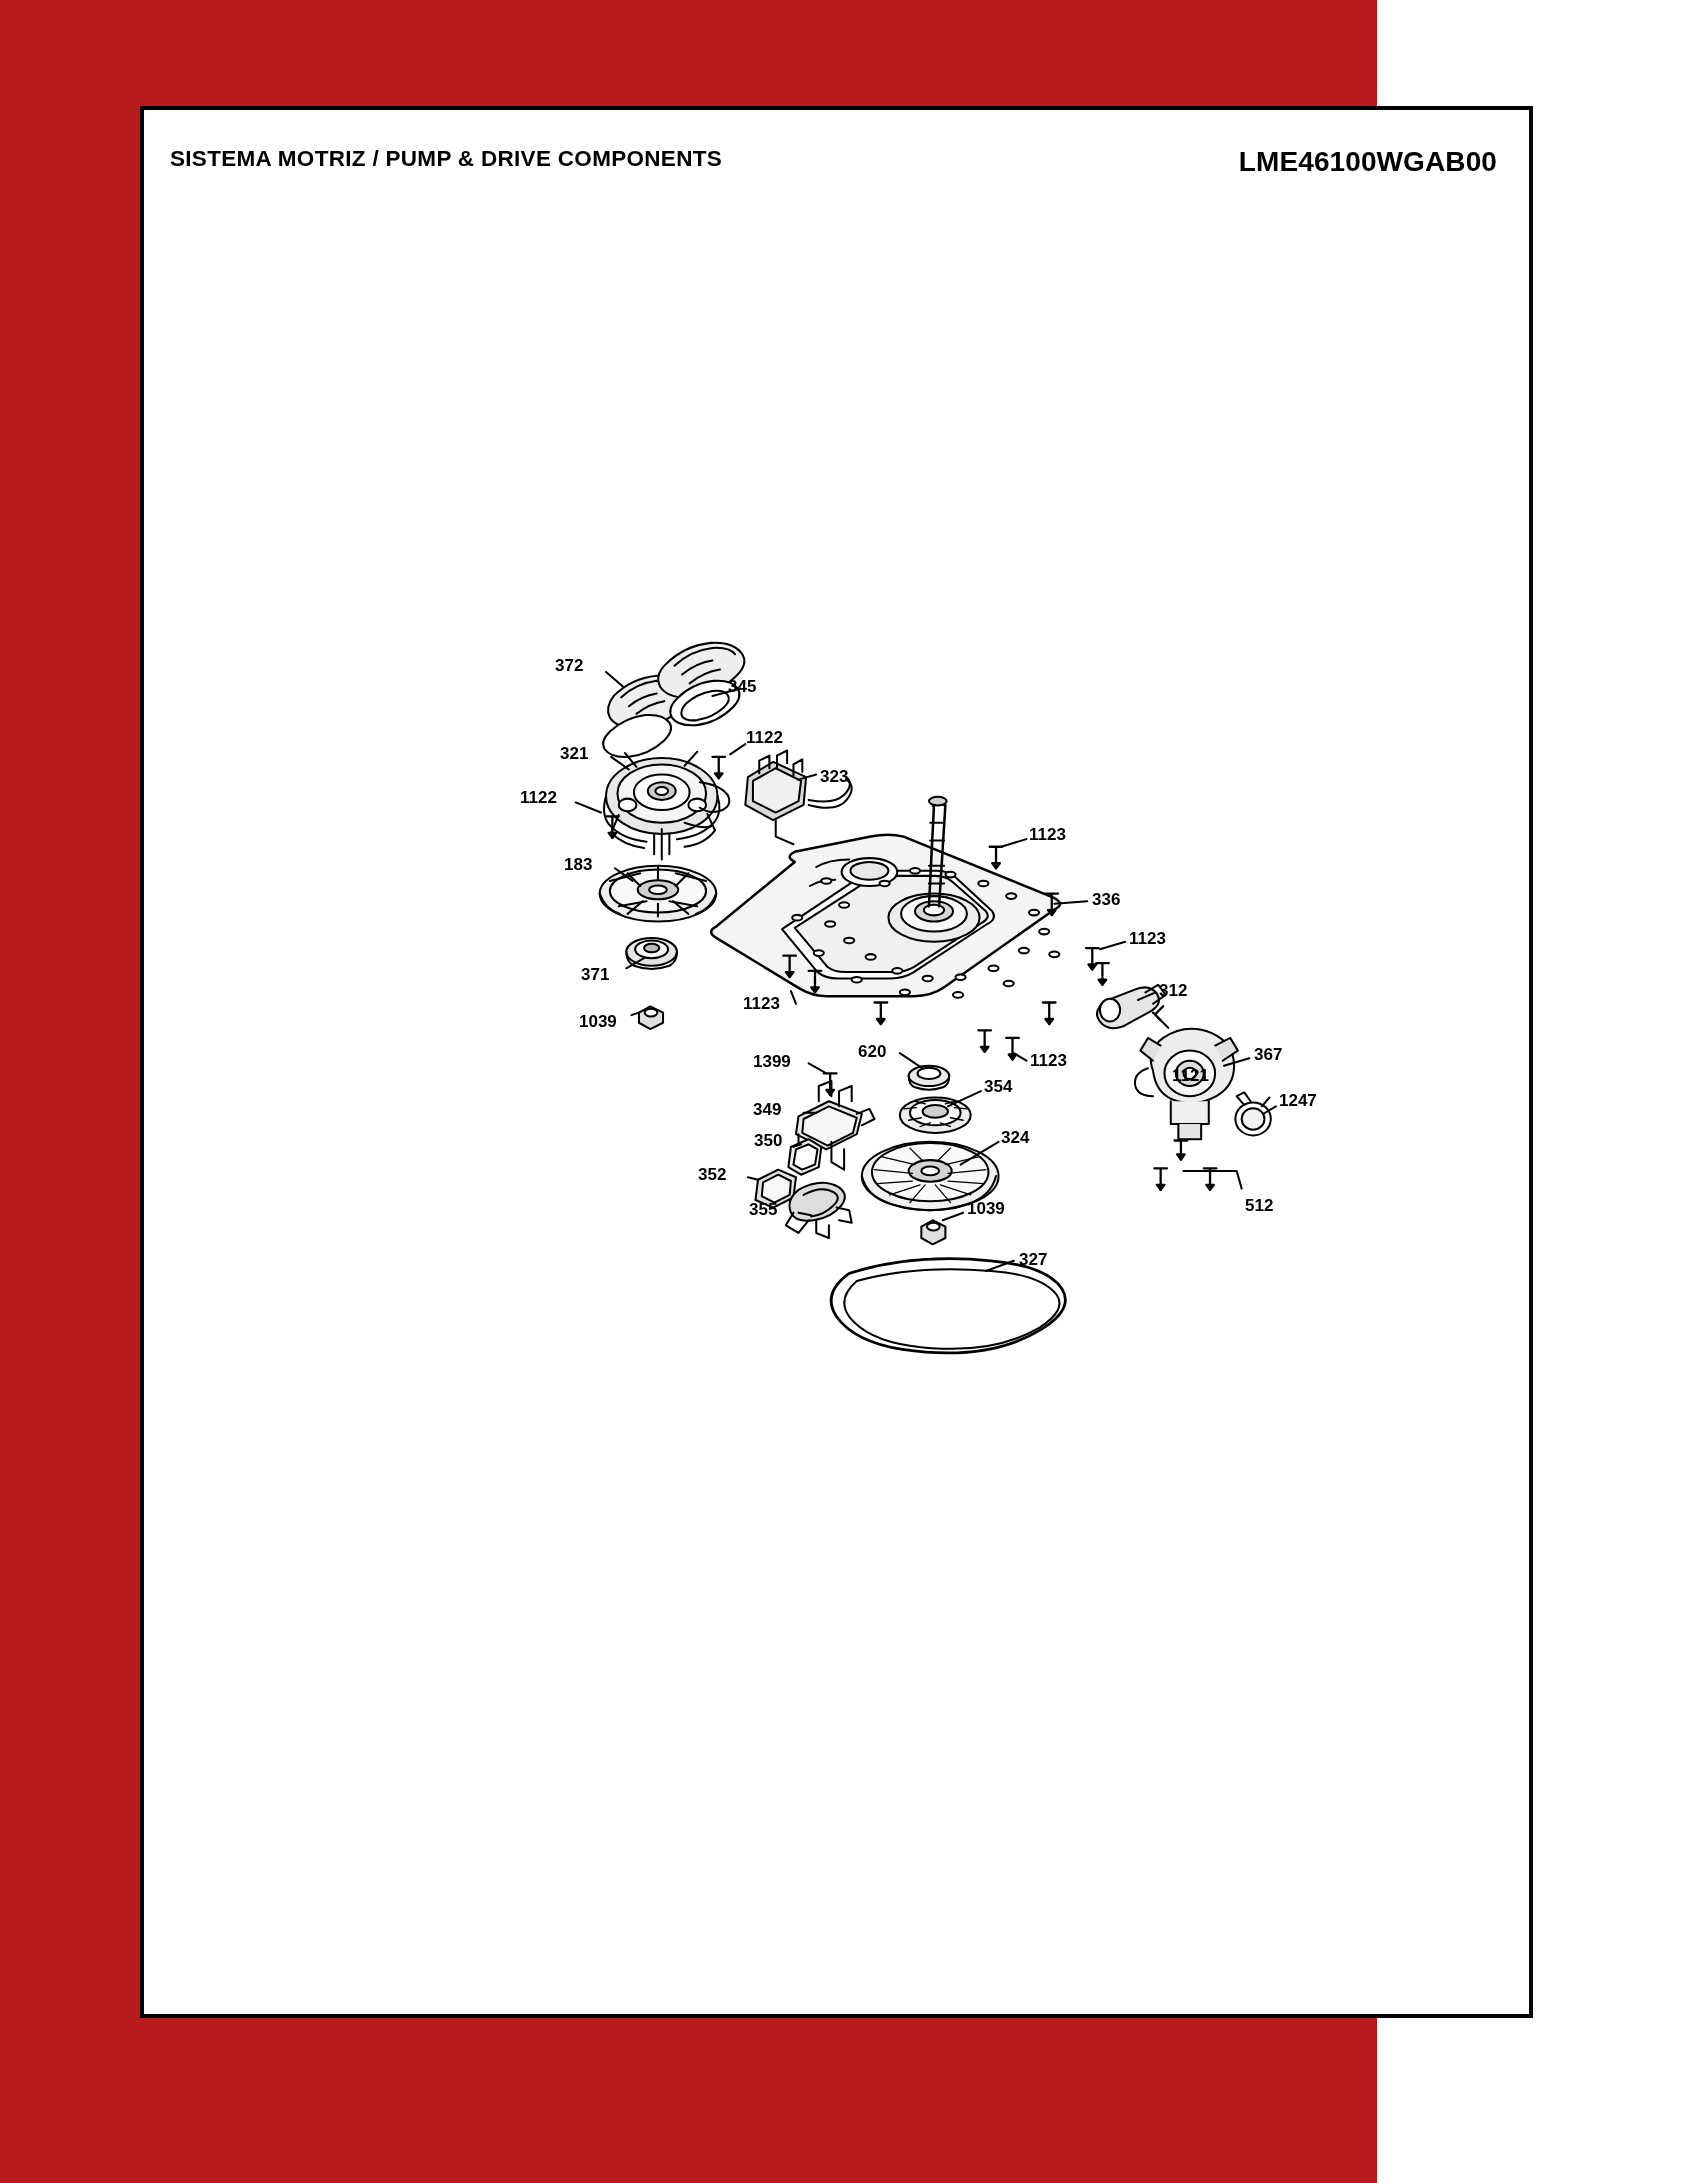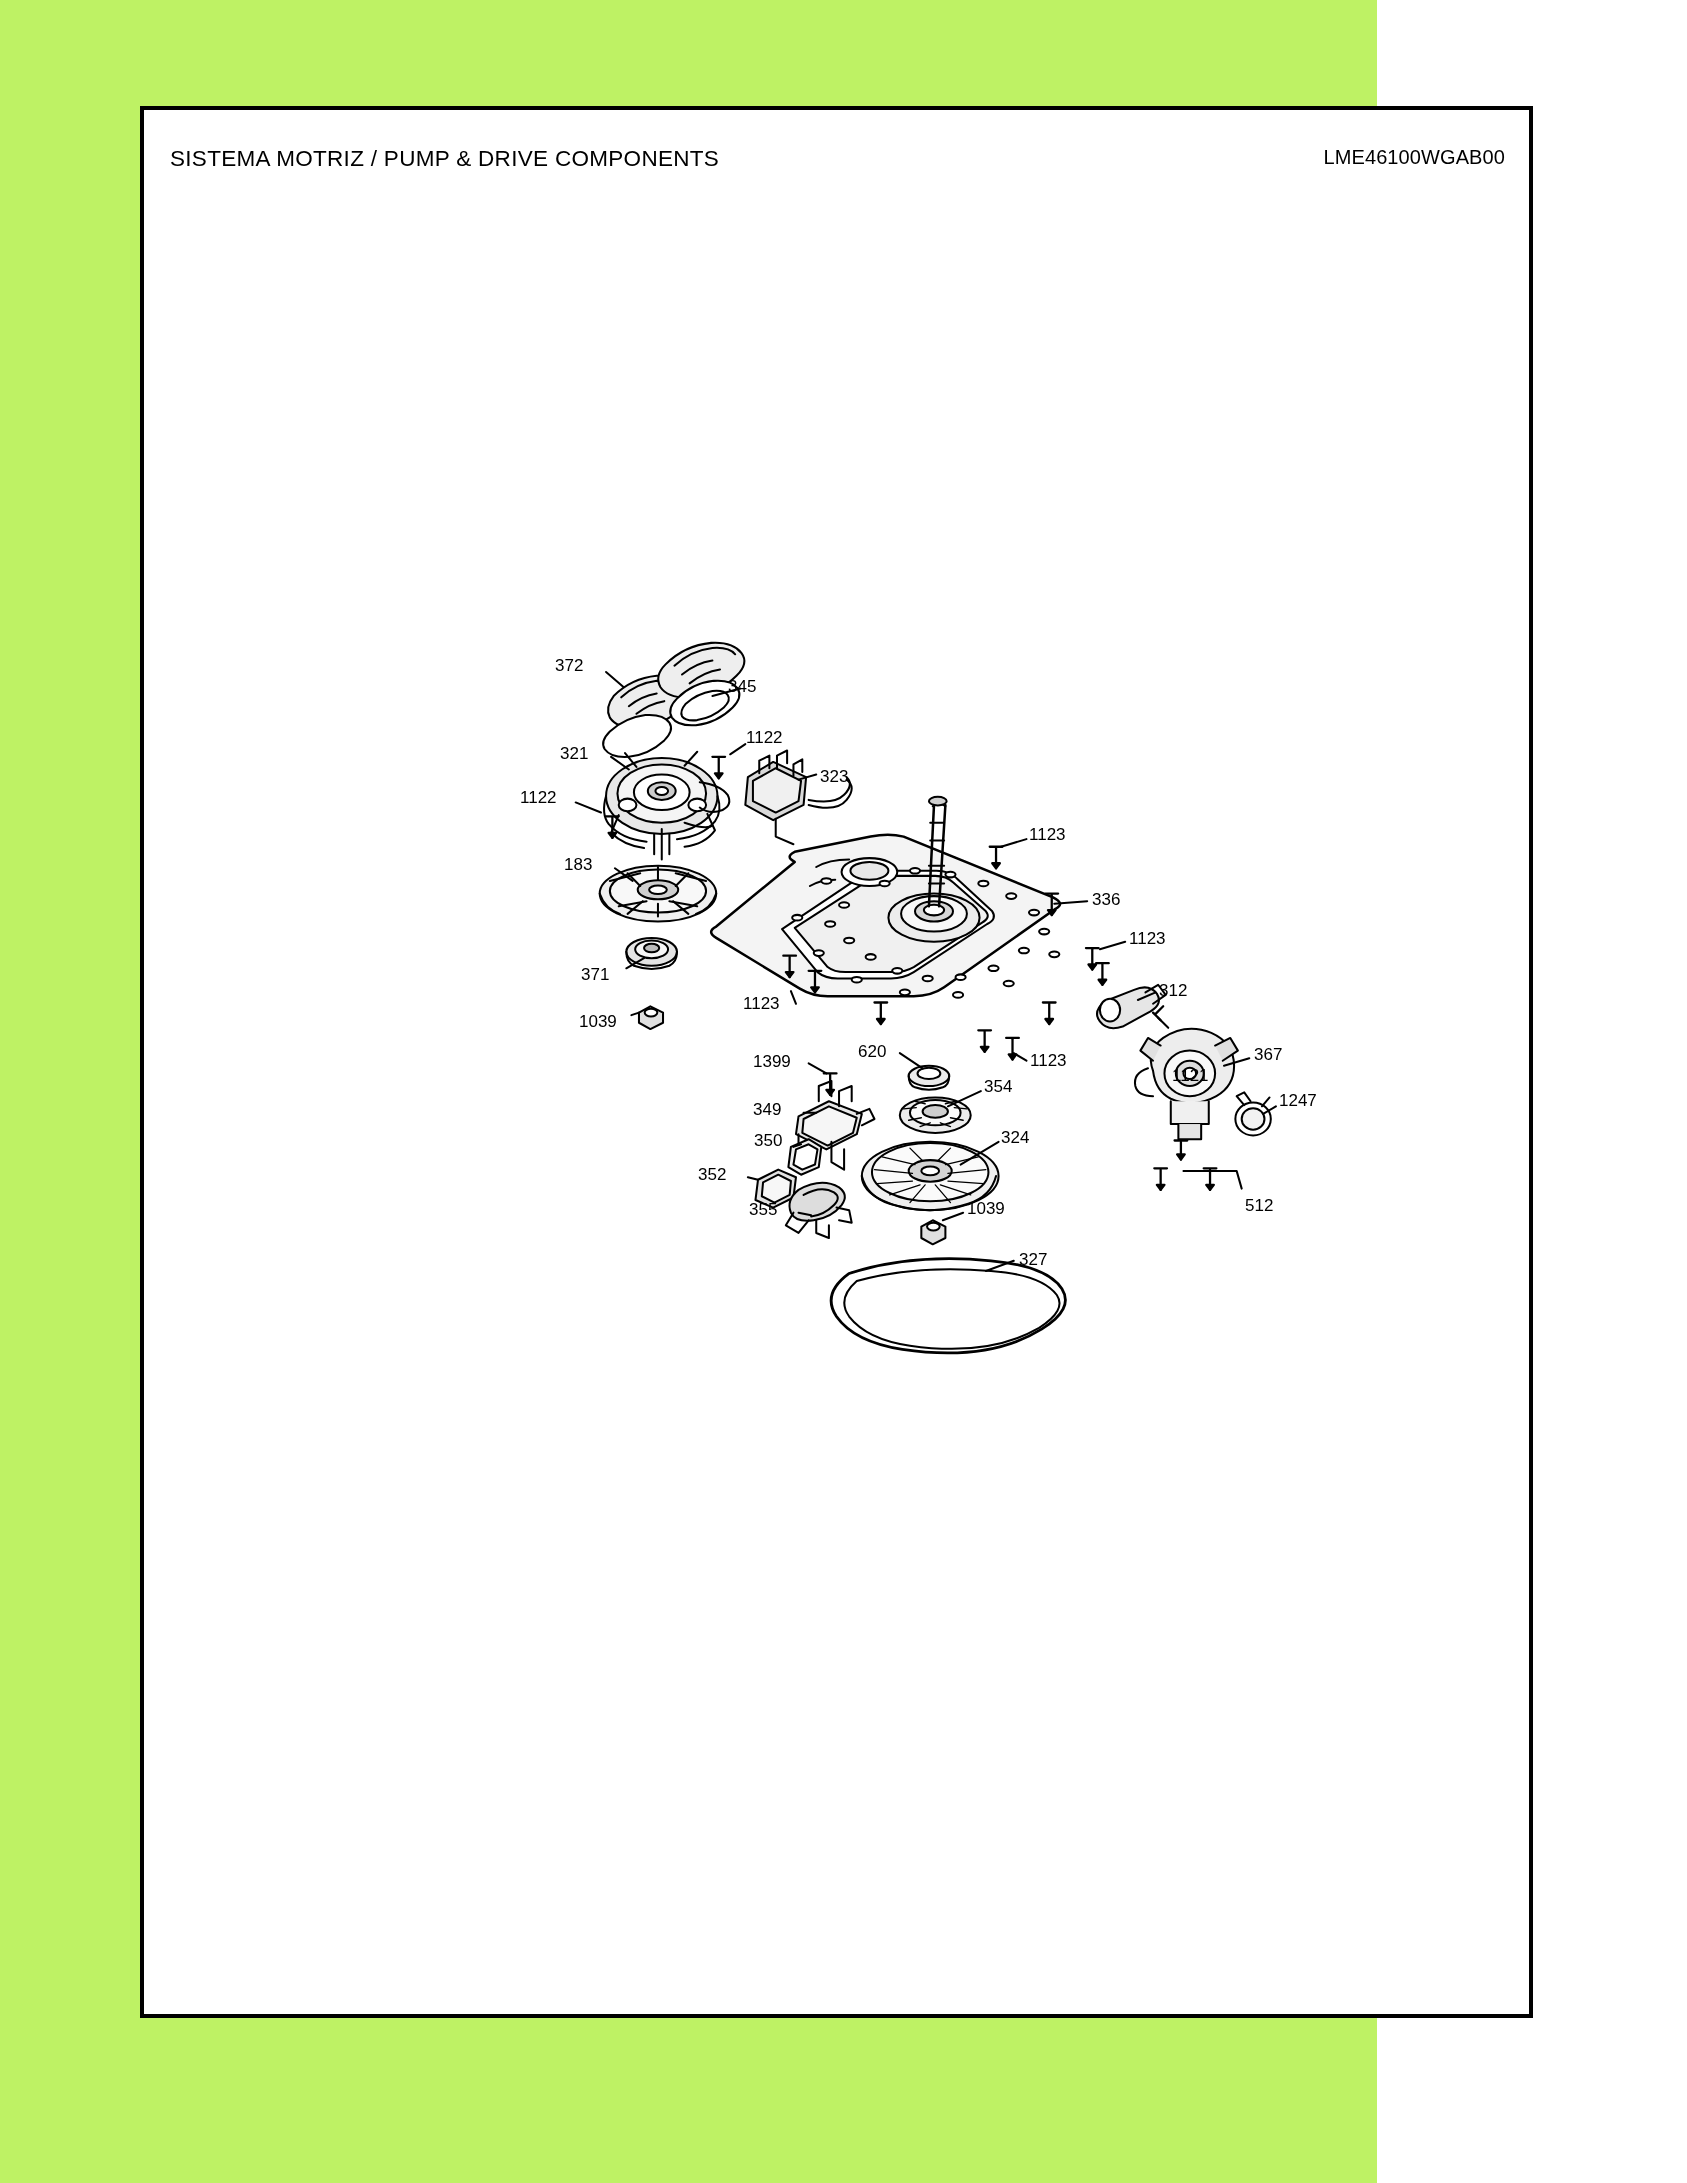--- a/index.html
+++ b/index.html
@@ -12,21 +12,22 @@
     height: 2183px;
     font-family: "Liberation Sans", sans-serif;
     position: relative;
     overflow: hidden;
   }
   #sheet {
     position: absolute;
     left: 0; top: 0;
     width: 1377px;
     height: 2183px;
-    background: #bef264;
+    background: #b91c1c;
+    font-weight: bold;
   }
   
   .frame {
     position: absolute;
     left: 140px;
     top: 106px;
     width: 1393px;
     height: 1912px;
     border: 4.6px solid #000000;
     box-sizing: border-box;
@@ -43,23 +44,23 @@
     position: absolute;
     left: 30px;
     top: 0px;
     font-size: 22.5px;
     letter-spacing: 0.3px;
     color: #000000;
     white-space: nowrap;
   }
   .header-model {
     position: absolute;
-    right: 28px;
+    right: 36px;
     top: 0px;
-    font-size: 20px;
+    font-size: 28px;
     letter-spacing: 0.1px;
     color: #000000;
     white-space: nowrap;
   }
   
   .callout {
     position: absolute;
     font-size: 17px;
     color: #000000;
     white-space: nowrap;

